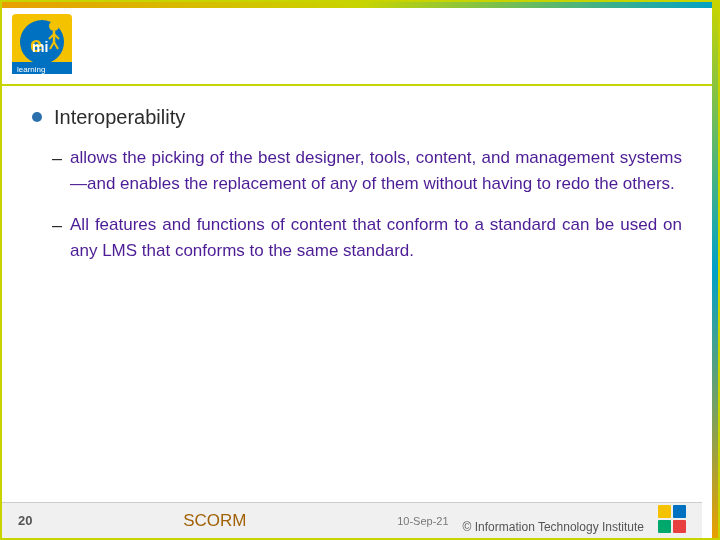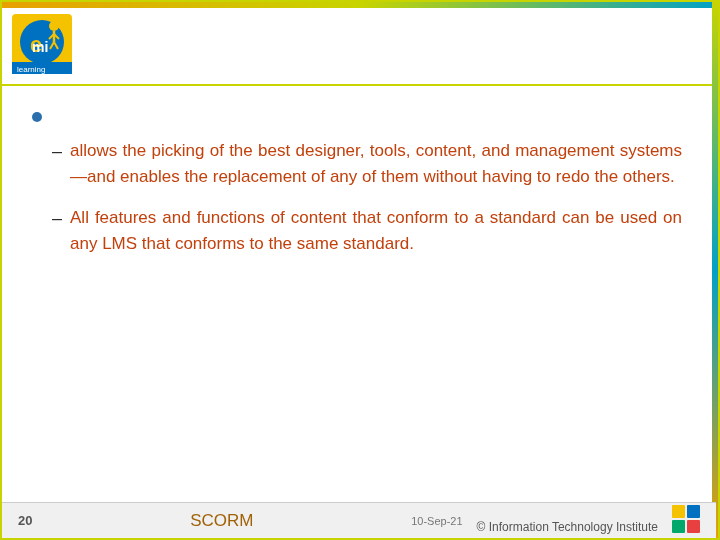--- a/index.html
+++ b/index.html
@@ -105,31 +105,31 @@
     .dash {
       font-size: 18px;
       color: #2c2c2c;
       margin-right: 8px;
       flex-shrink: 0;
       line-height: 1.5;
     }
 
     .dash-text {
       font-size: 17px;
-      color: #c2410c;
+      color: #4c1d95;
       line-height: 1.55;
       text-align: justify;
     }
 
     
     .footer {
       position: absolute;
       bottom: 0;
       left: 0;
-      right: 2px;
+      right: 16px;
       height: 36px;
       background: #f0f0f0;
       display: flex;
       align-items: center;
       justify-content: space-between;
       padding: 0 16px;
       border-top: 1px solid #ccc;
     }
 
     .footer-page {
@@ -198,20 +198,21 @@
         <rect x="0" y="48" width="60" height="12" fill="#0070c0" rx="0"></rect>
         <text x="5" y="58" font-size="8" fill="white" font-family="Arial">learning</text>
       </svg>
     </div>
   </div>
 
   <div class="content">
 
     <div class="bullet-main">
       <div class="bullet-dot"></div>
+      <span class="bullet-label">Interoperability</span>
     </div>
 
     <div class="dash-items">
       <div class="dash-item">
         <span class="dash">–</span>
         <span class="dash-text">allows the picking of the best designer, tools, content, and management systems—and enables the replacement of any of them without having to redo the others.</span>
       </div>
       <div class="dash-item">
         <span class="dash">–</span>
         <span class="dash-text">All features and functions of content that conform to a standard can be used on any LMS that conforms to the same standard.</span>

